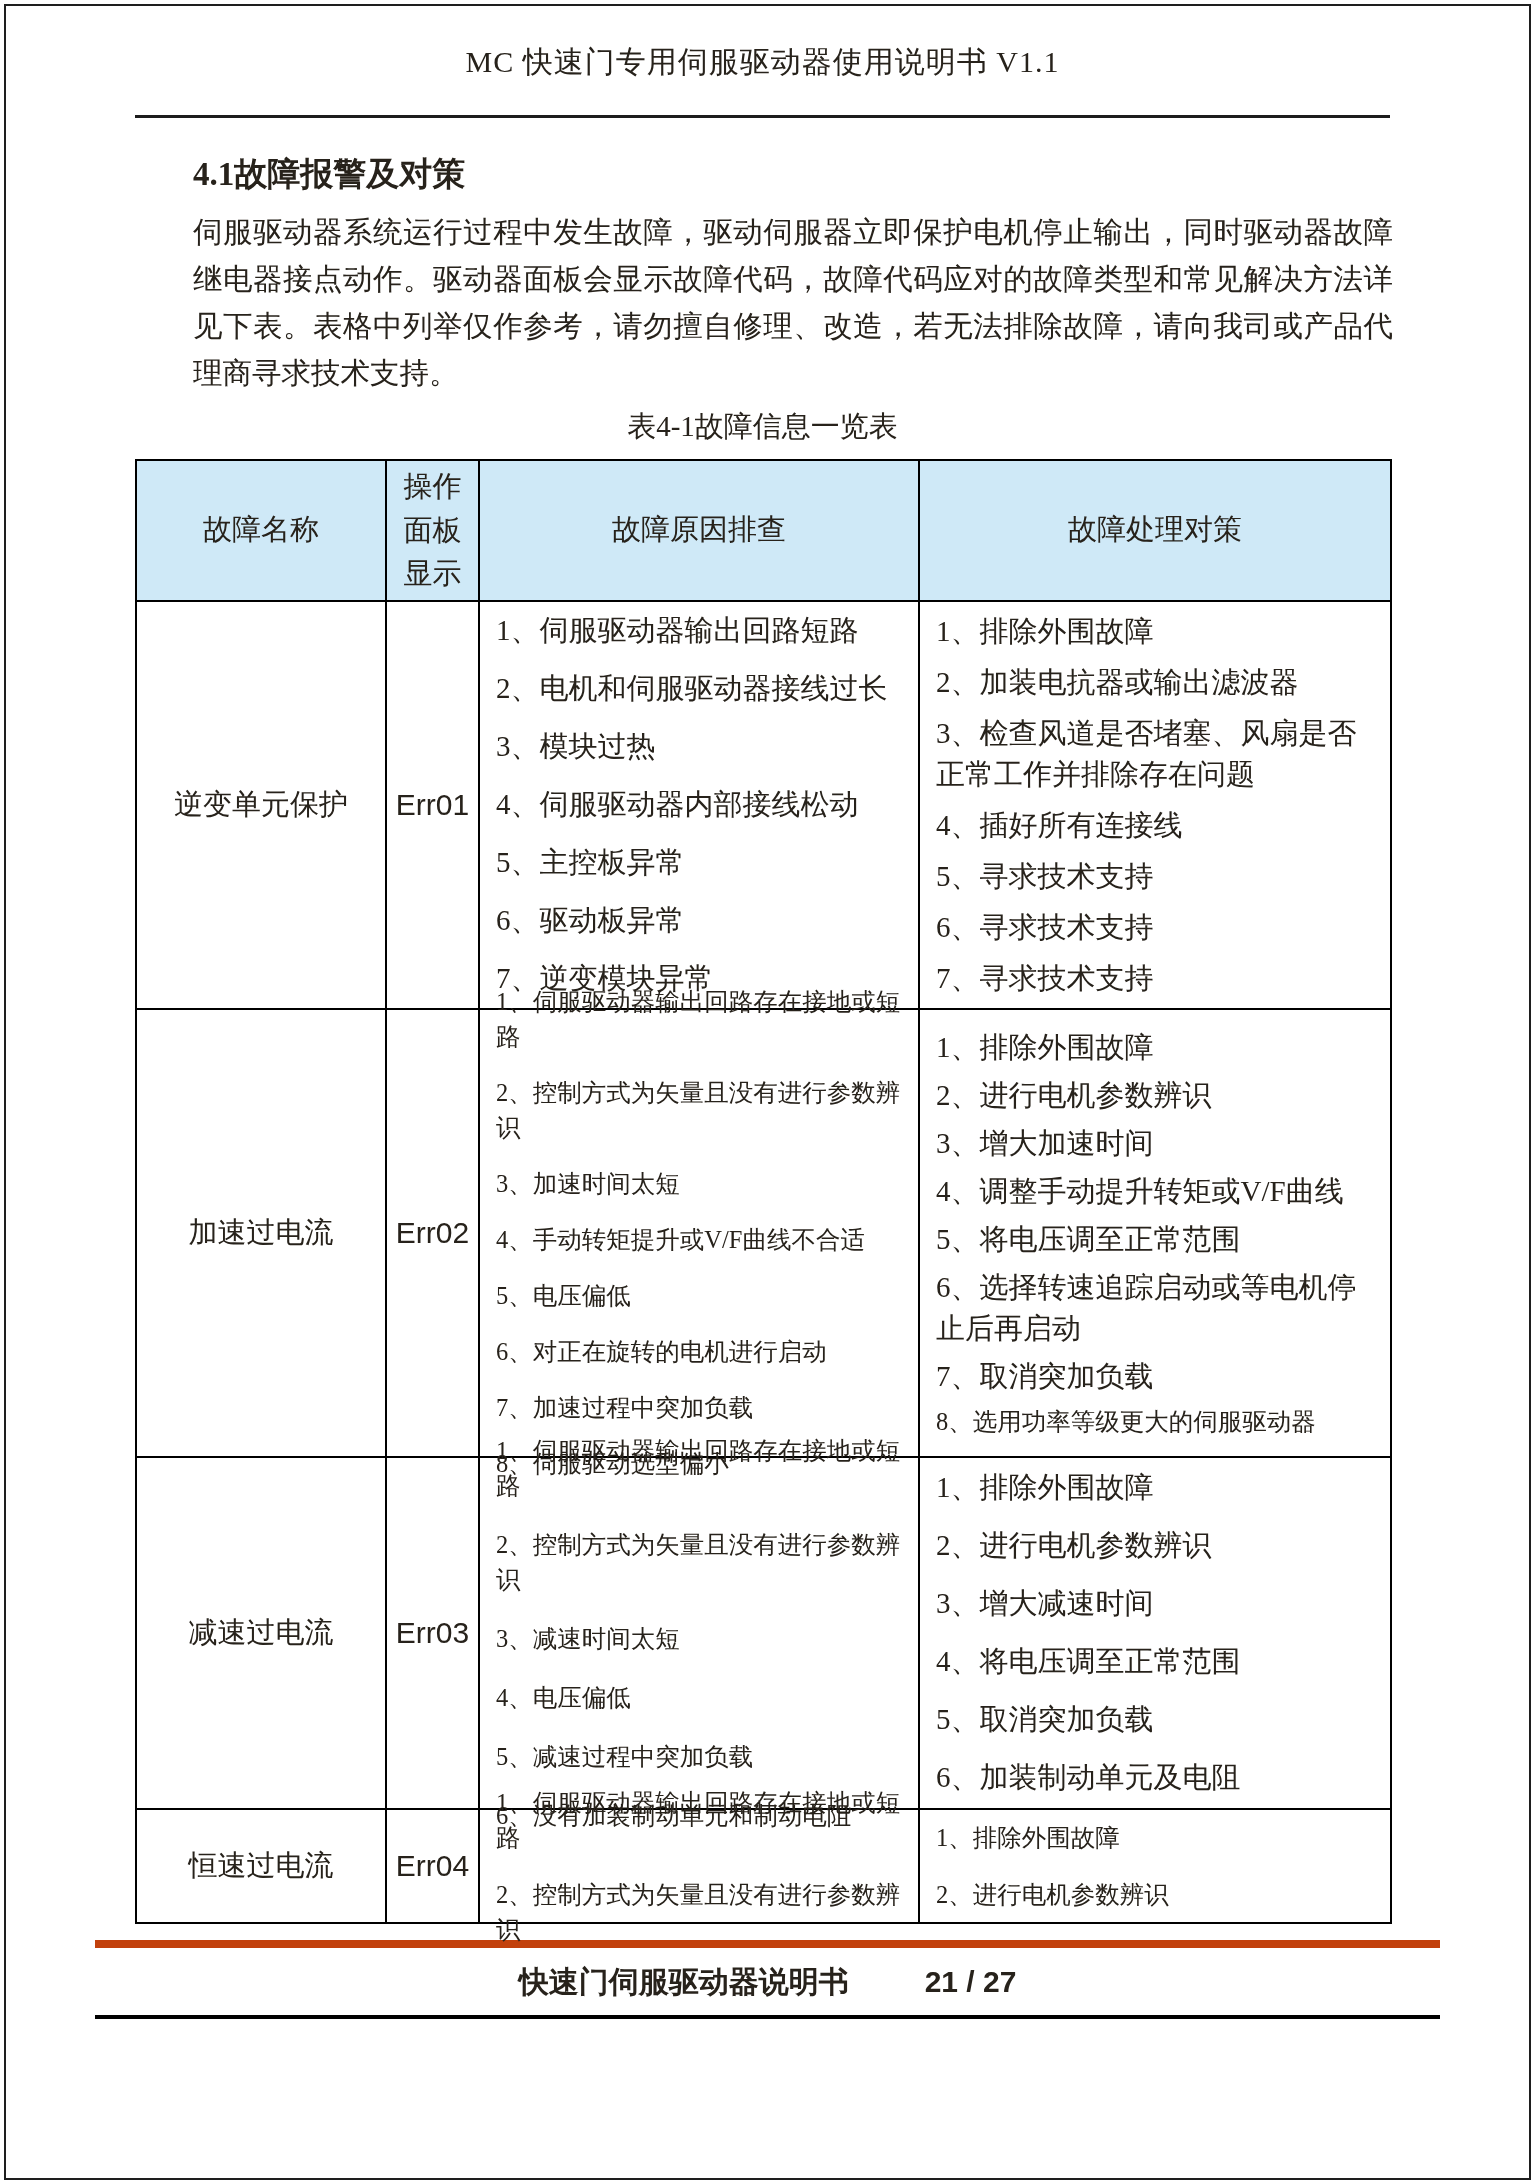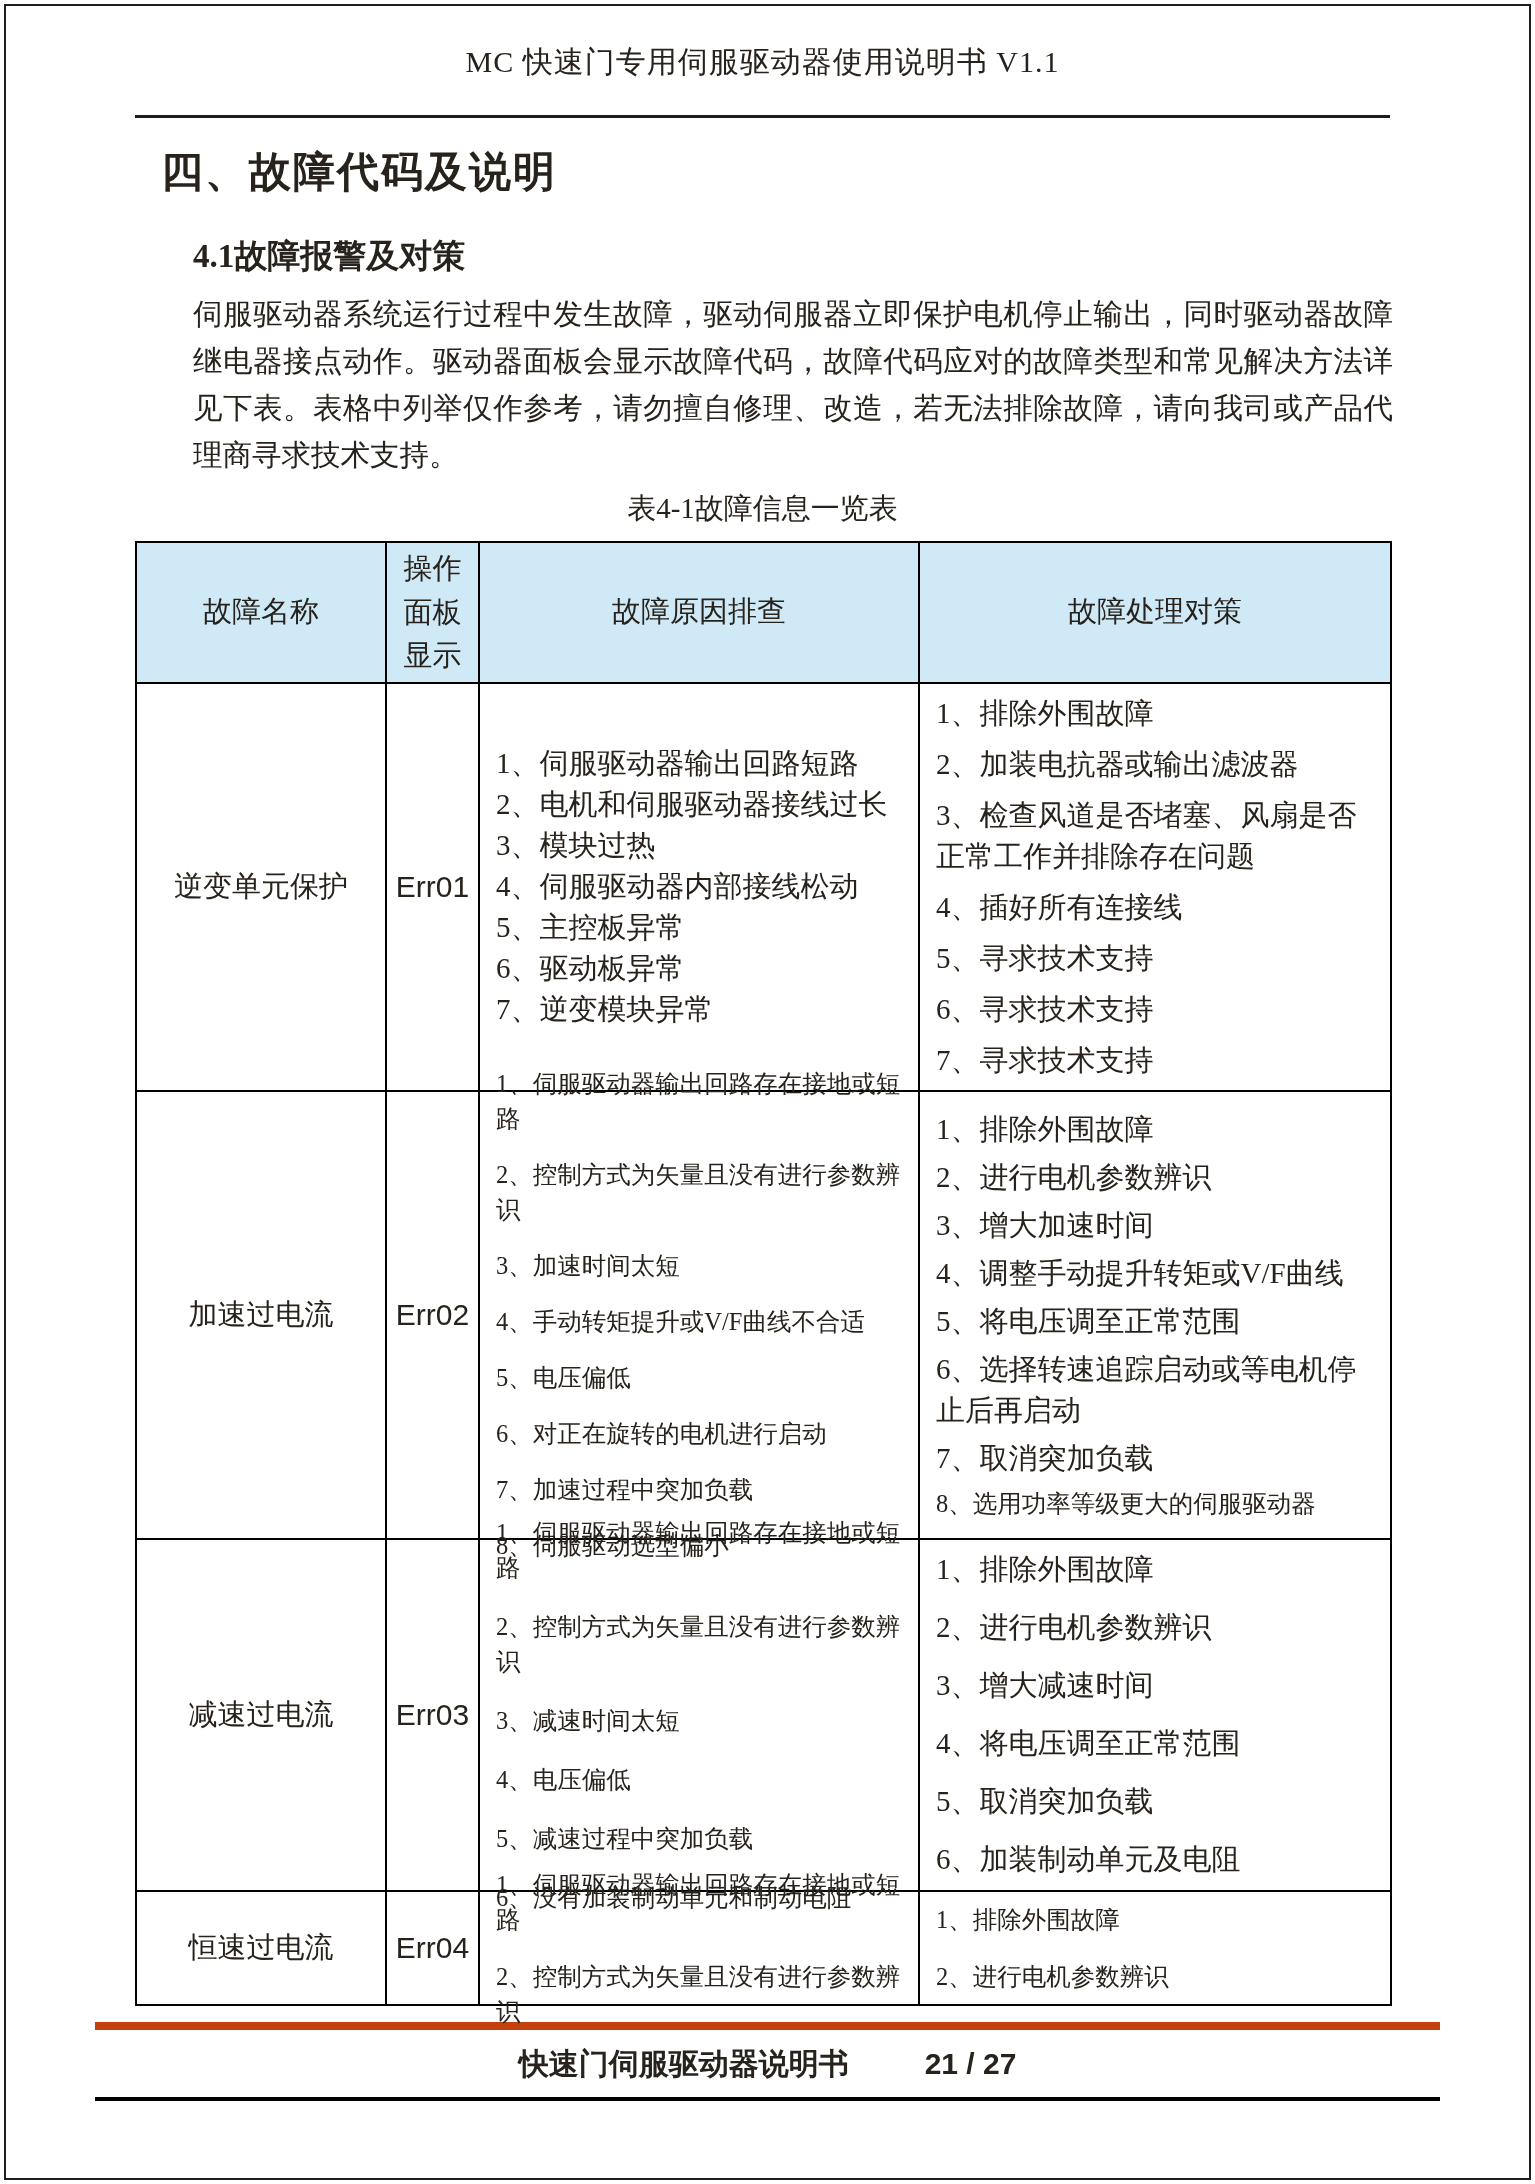--- a/index.html
+++ b/index.html
@@ -57,21 +57,21 @@
   .list { display:flex; flex-direction:column; justify-content:center; }
 
   .t-lg { font-size:29px;  line-height:41px; }
   .t-sm { font-size:24.5px; line-height:35px; }
   .item.small { font-size:24.5px; line-height:35px; }
 
   .r1 .list { height:386px; }
   .r2 .list { height:426px; }
   .r3 .list { height:330px; }
   .r4 .list { height:92px; }
-  .g-r1c { } .g-r1s { row-gap:10px; }
+  .g-r1c { row-gap:17px; } .g-r1s { row-gap:10px; }
   .g-r2c { row-gap:21px; } .g-r2s { row-gap:7px; }
   .g-r3c { row-gap:24px; } .g-r3s { row-gap:17px; }
   .g-r4  { row-gap:22px; }
 
   .footer-band {
     margin:16px 95px 0 95px;
     border-top:8px solid #c2410c;
     border-bottom:4px solid #000;
     padding:14px 0 12px 0;
     text-align:center;
@@ -85,21 +85,20 @@
 </head>
 <body>
 
 <div class="page-frame"></div>
 
 <div class="content">
 
   <div class="doc-header">MC 快速门专用伺服驱动器使用说明书 V1.1</div>
   <div class="head-rule"></div>
 
-  <div class="section-title">四、故障代码及说明</div>
   <div class="subsection-title">4.1故障报警及对策</div>
 
   <div class="intro">伺服驱动器系统运行过程中发生故障，驱动伺服器立即保护电机停止输出，同时驱动器故障继电器接点动作。驱动器面板会显示故障代码，故障代码应对的故障类型和常见解决方法详见下表。表格中列举仅作参考，请勿擅自修理、改造，若无法排除故障，请向我司或产品代理商寻求技术支持。</div>
 
   <div class="table-caption">表4-1故障信息一览表</div>
 
   <table class="fault-table">
     <colgroup>
         <col class="c1">
         <col class="c2">

